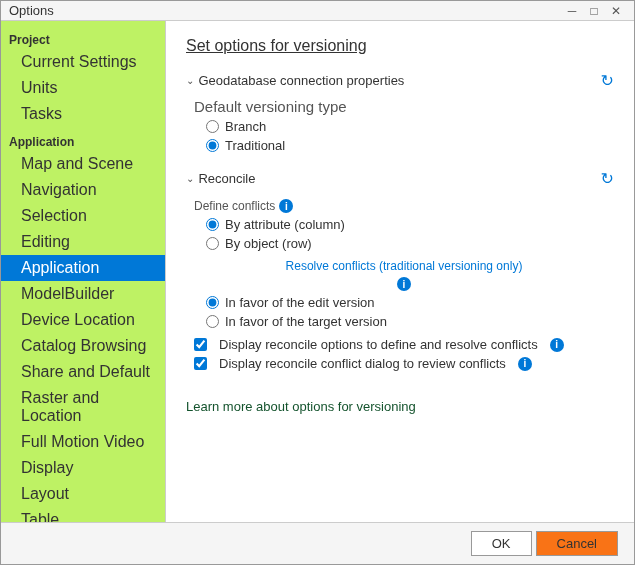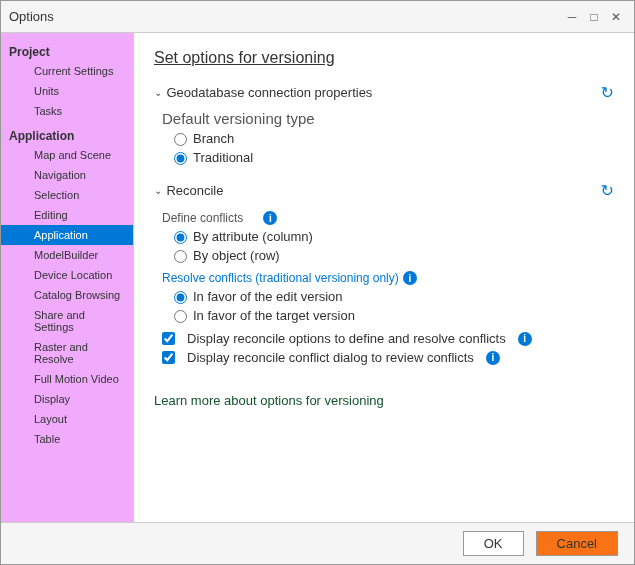--- a/index.html
+++ b/index.html
@@ -15,21 +15,21 @@
       box-shadow: 2px 2px 8px rgba(0,0,0,0.3);
     }
 
     .title-bar {
       background: #f5f5f5;
       border-bottom: 1px solid #ccc;
       padding: 6px 8px;
       display: flex;
       align-items: center;
       justify-content: space-between;
-      height: 32px;
+      height: 20px;
       flex-shrink: 0;
     }
 
     .title-bar-left {
       display: flex;
       align-items: center;
       gap: 6px;
     }
 
     .title-bar-title {
@@ -55,41 +55,41 @@
     }
 
     .dialog-body {
       display: flex;
       flex: 1;
       overflow: hidden;
     }
 
     
     .sidebar {
-      width: 133px;
+      width: 165px;
       border-right: 1px solid #ccc;
-      background: #f0abfc;
+      background: #bef264;
       overflow-y: auto;
       flex-shrink: 0;
       padding-top: 4px;
     }
 
     .sidebar-section-label {
       padding: 4px 8px 2px 8px;
       font-size: 12px;
       font-weight: 600;
       color: #333;
       margin-top: 4px;
     }
 
     .sidebar-item {
-      padding: 4px 8px 4px 33px;
-      cursor: pointer;
-      color: #333;
-      font-size: 11px;
+      padding: 4px 8px 4px 20px;
+      cursor: pointer;
+      color: #333;
+      font-size: 16px;
     }
 
     .sidebar-item.active {
       background: #0078d7;
       color: #fff;
     }
 
     
     .main-content {
       flex: 1;
@@ -151,21 +151,21 @@
     .radio-group {
       display: flex;
       flex-direction: column;
       gap: 4px;
       margin-left: 12px;
       margin-bottom: 8px;
     }
 
     .radio-item {
       display: flex;
-      align-items: flex-end;
+      align-items: center;
       gap: 6px;
       font-size: 13px;
       color: #333;
     }
 
     .radio-item input[type="radio"] {
       accent-color: #0078d7;
       cursor: pointer;
     }
 
@@ -197,49 +197,50 @@
       cursor: pointer;
       flex-shrink: 0;
     }
 
     .conflicts-label {
       font-size: 12px;
       color: #555;
       margin-bottom: 4px;
       display: flex;
       align-items: center;
-      gap: 20px;
+      gap: 4px;
       margin-top: 11px;
     }
 
     .resolve-label {
       font-size: 12px;
       color: #0078d7;
       margin-bottom: 4px;
       display: flex;
       align-items: center;
       gap: 4px;
+      flex-direction: column;
     }
 
     .learn-more {
       color: #14532d;
       font-size: 13px;
       cursor: pointer;
       text-decoration: none;
       margin-top: 12px;
       display: inline-block;
     }
 
     
     .footer {
       border-top: 1px solid #ccc;
       padding: 8px 16px;
       display: flex;
       justify-content: flex-end;
-      gap: 12px;
+      gap: 4px;
       background: #f5f5f5;
       flex-shrink: 0;
     }
 
     .footer-btn {
       padding: 4px 20px;
       font-size: 13px;
       cursor: pointer;
       border: 1px solid #999;
       background: #f97316;
@@ -280,22 +281,22 @@
 
       <div class="sidebar-section-label">Application</div>
       <div class="sidebar-item">Map and Scene</div>
       <div class="sidebar-item">Navigation</div>
       <div class="sidebar-item">Selection</div>
       <div class="sidebar-item">Editing</div>
       <div class="sidebar-item active">Application</div>
       <div class="sidebar-item">ModelBuilder</div>
       <div class="sidebar-item">Device Location</div>
       <div class="sidebar-item">Catalog Browsing</div>
-      <div class="sidebar-item">Share and Settings</div>
-      <div class="sidebar-item">Raster and Resolve</div>
+      <div class="sidebar-item">Share and Default</div>
+      <div class="sidebar-item">Raster and Location</div>
       <div class="sidebar-item">Full Motion Video</div>
       <div class="sidebar-item">Display</div>
       <div class="sidebar-item">Layout</div>
       <div class="sidebar-item">Table</div>
     </div>
 
     <div class="main-content">
       <div class="page-title">Set options for versioning</div>
 
       <div class="section">

